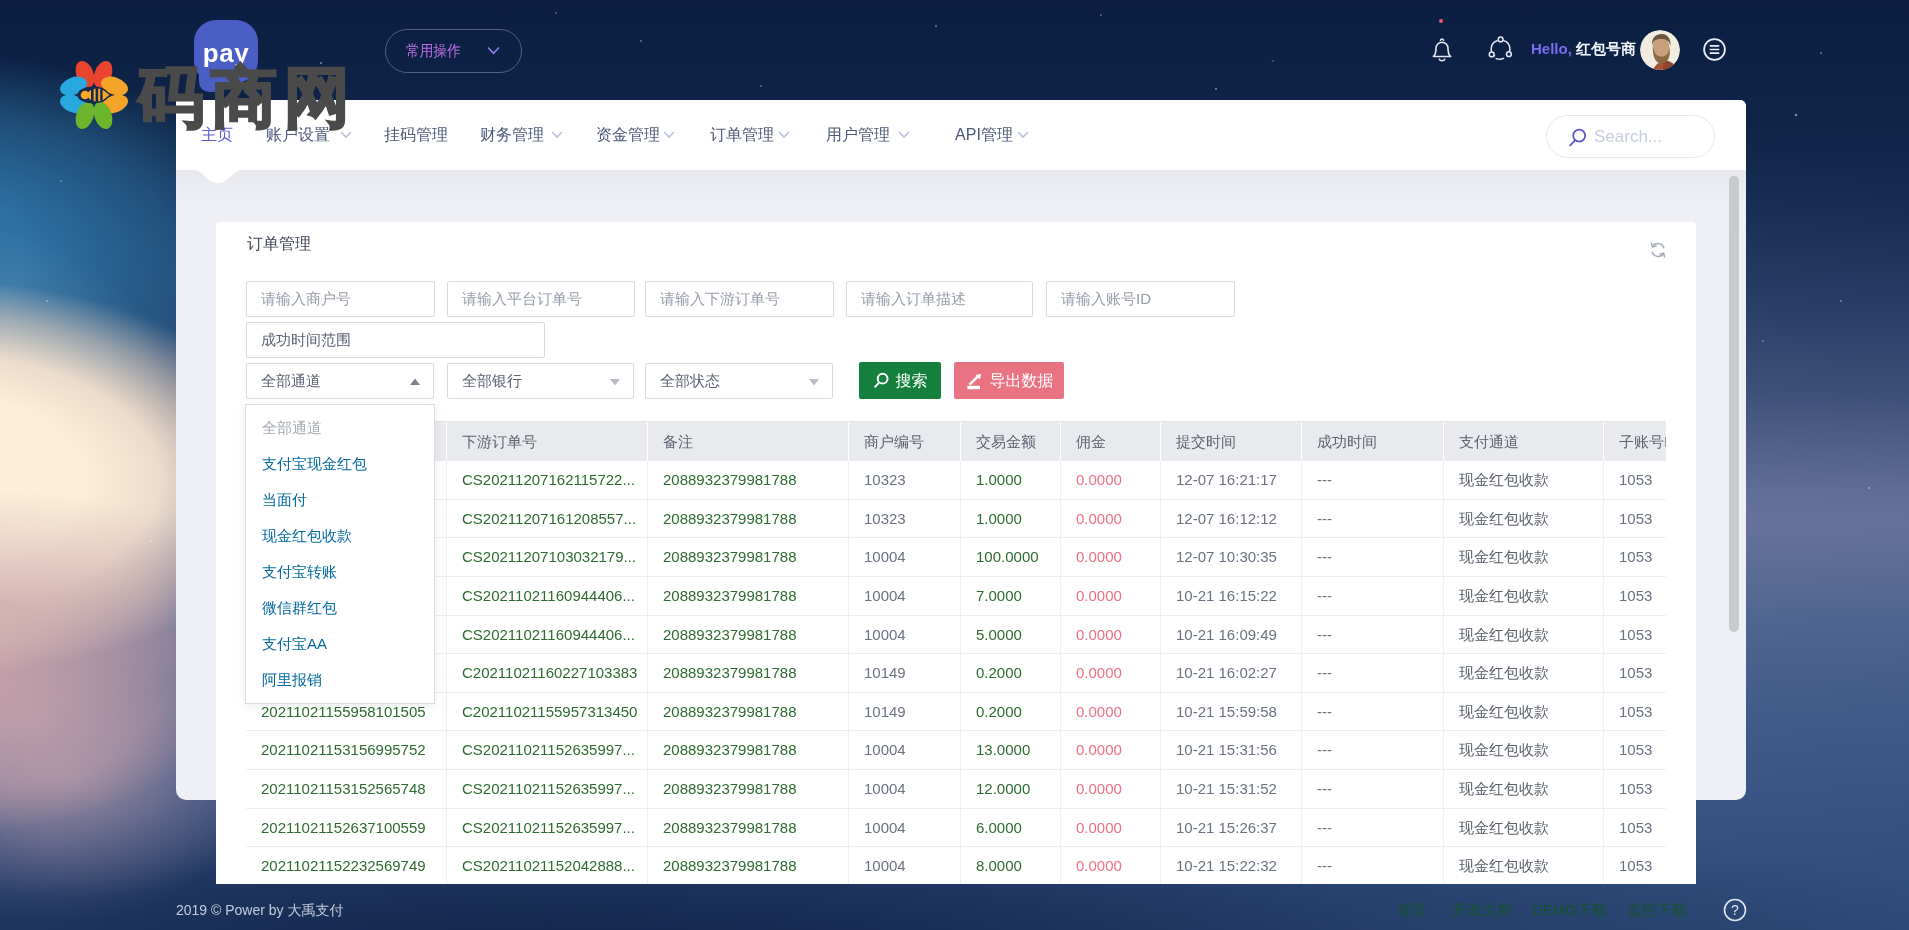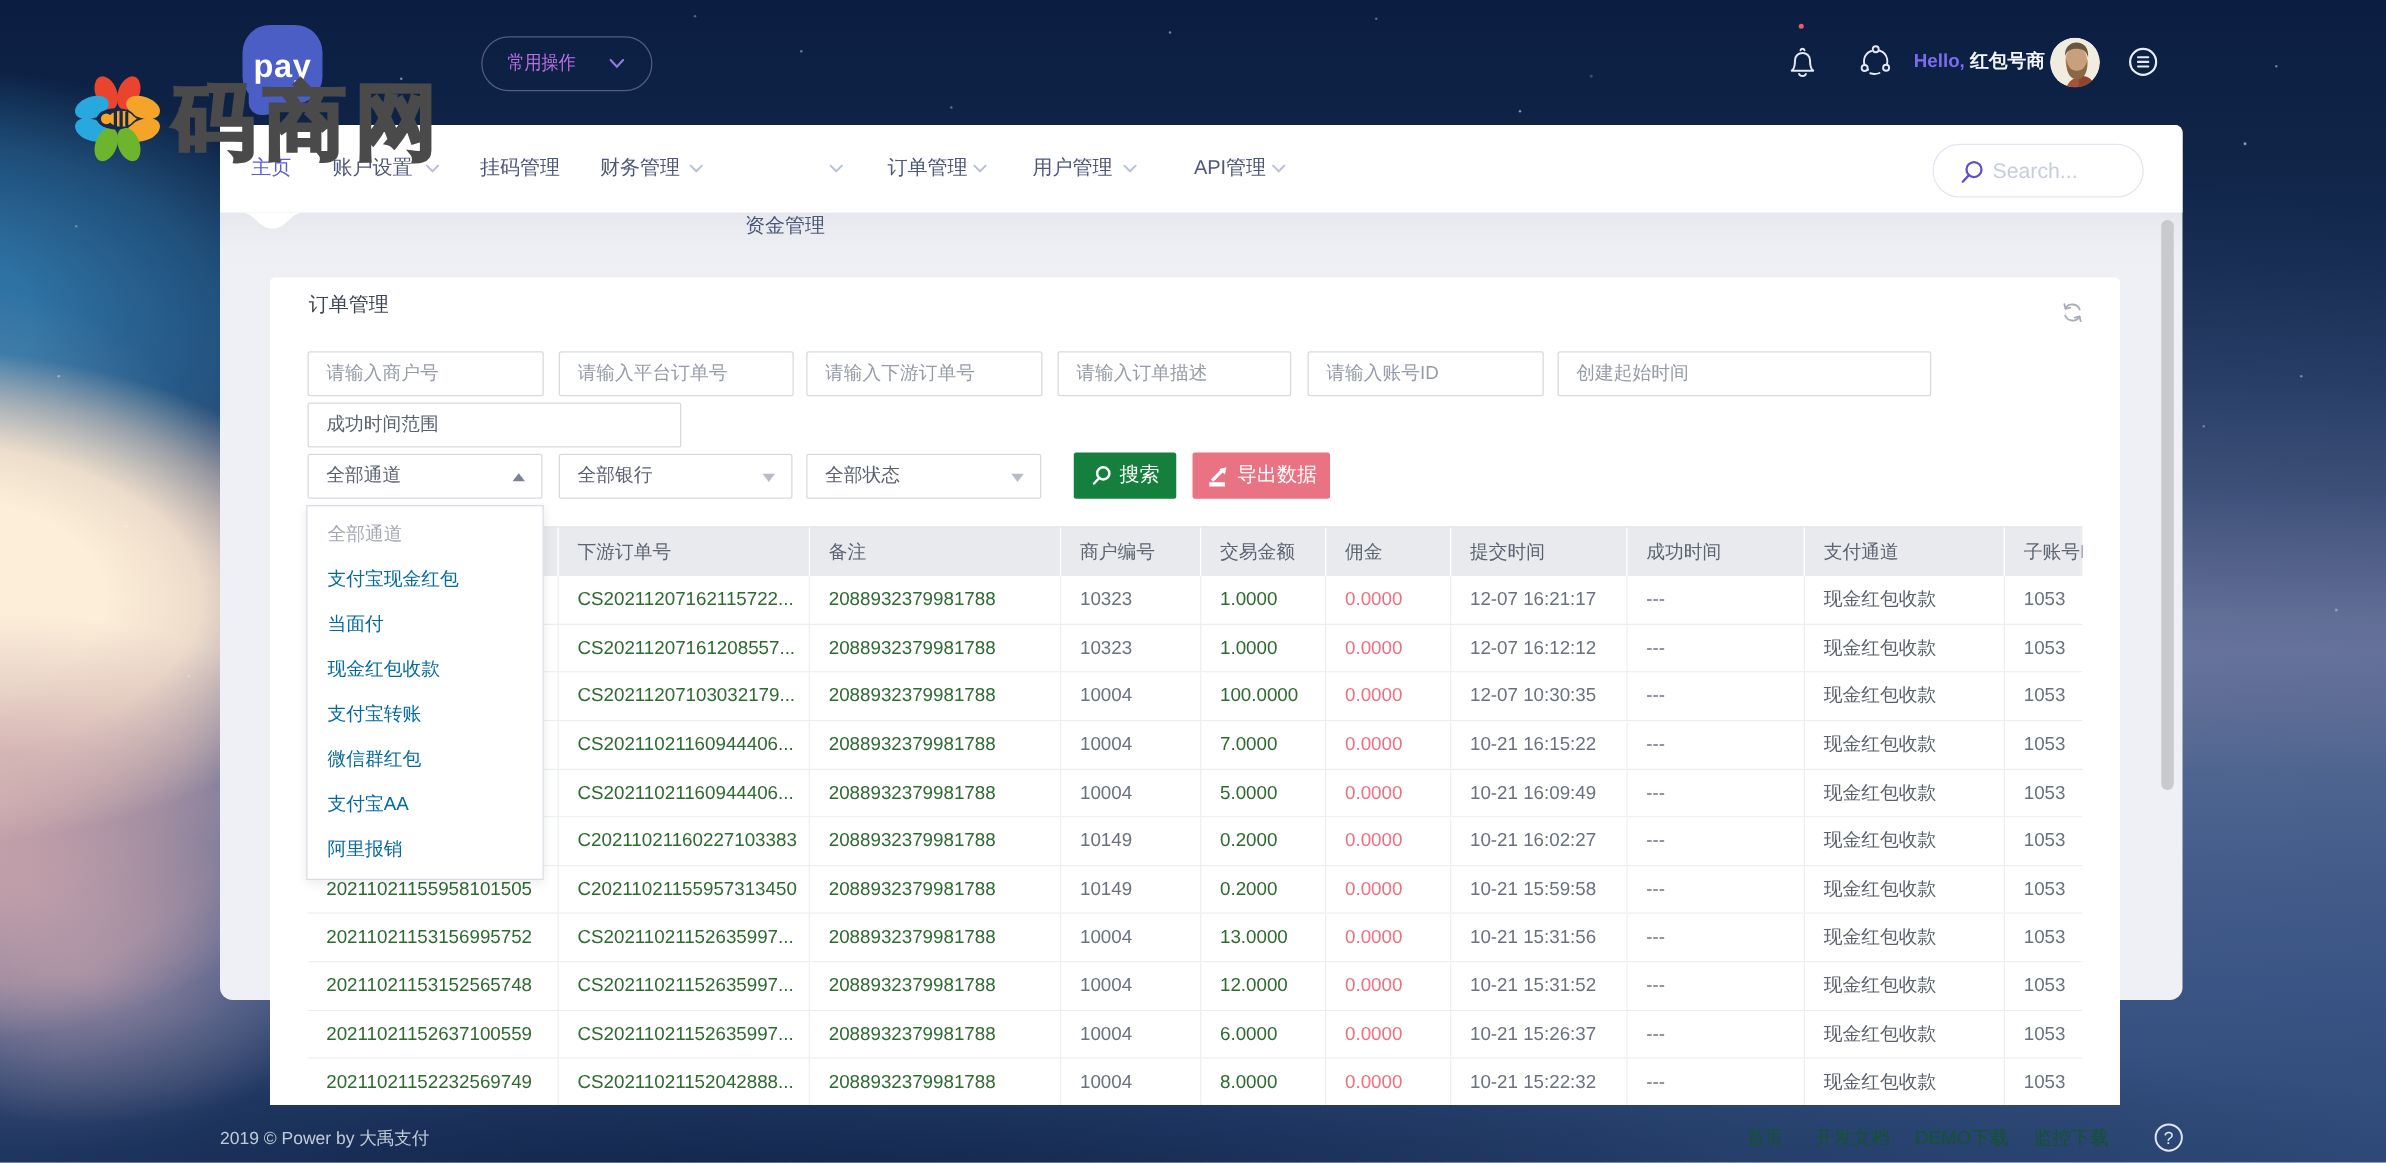--- a/index.html
+++ b/index.html
@@ -140,21 +140,21 @@
   <line x1="8.4" y1="16.2" x2="16.6" y2="16.2"></line>
  </g>
 </svg>
 
 <div class="content">
   <div class="navbar">
     <span class="navitem act" style="left:41px;">主页</span>
     <span class="navitem" style="left:122px;">账户设置</span>
     <span class="navitem" style="left:240px;">挂码管理</span>
     <span class="navitem" style="left:336px;">财务管理</span>
-    <span class="navitem" style="left:452px;margin-top:46px;">资金管理</span>
+    <span class="navitem" style="left:452px;">资金管理</span>
     <span class="navitem" style="left:566px;">订单管理</span>
     <span class="navitem" style="left:682px;">用户管理</span>
     <span class="navitem" style="left:808px;">API管理</span>
     <svg class="navcaret" style="left:164px;" width="12" height="8" viewBox="0 0 12 8">
         <polyline points="1.5,1.5 6,6 10.5,1.5" fill="none" stroke="#b9bfdd" stroke-width="1.6" stroke-linecap="round"></polyline>
       </svg>
     <svg class="navcaret" style="left:375px;" width="12" height="8" viewBox="0 0 12 8">
         <polyline points="1.5,1.5 6,6 10.5,1.5" fill="none" stroke="#b9bfdd" stroke-width="1.6" stroke-linecap="round"></polyline>
       </svg>
     <svg class="navcaret" style="left:487px;" width="12" height="8" viewBox="0 0 12 8">
@@ -191,21 +191,20 @@
       </g>
       <path d="M3.4 2.2 L3.4 6 L7.2 6" fill="none" stroke="#a7adb8" stroke-width="1.5" stroke-linecap="round" stroke-linejoin="round" transform="rotate(-14 3.4 6)"></path>
       <path d="M14.6 16 L14.6 12.2 L10.8 12.2" fill="none" stroke="#a7adb8" stroke-width="1.5" stroke-linecap="round" stroke-linejoin="round" transform="rotate(-14 14.6 12.2)"></path>
     </svg>
 
     <div class="inp" style="left:30px;top:59px;width:189px;"><span class="ph">请输入商户号</span></div>
     <div class="inp" style="left:231px;top:59px;width:188px;"><span class="ph">请输入平台订单号</span></div>
     <div class="inp" style="left:429px;top:59px;width:189px;"><span class="ph">请输入下游订单号</span></div>
     <div class="inp" style="left:630px;top:59px;width:187px;"><span class="ph">请输入订单描述</span></div>
     <div class="inp" style="left:830px;top:59px;width:189px;"><span class="ph">请输入账号ID</span></div>
-    <div class="inp" style="left:1030px;top:59px;width:299px;"><span class="ph">创建起始时间</span></div>
     <div class="inp" style="left:30px;top:100px;width:299px;"><span class="vl">成功时间范围</span></div>
 
     <div class="sel" style="left:30px;top:141px;width:188px;">全部通道
       <svg width="12" height="8" viewBox="0 0 12 8">
           <polygon points="6,0.5 11,7 1,7" fill="#7b828f"></polygon>
         </svg>
     </div>
     <div class="sel" style="left:231px;top:141px;width:187px;">全部银行
       <svg width="12" height="8" viewBox="0 0 12 8">
           <polygon points="1,1 11,1 6,7.5" fill="#b8bcc4"></polygon>

